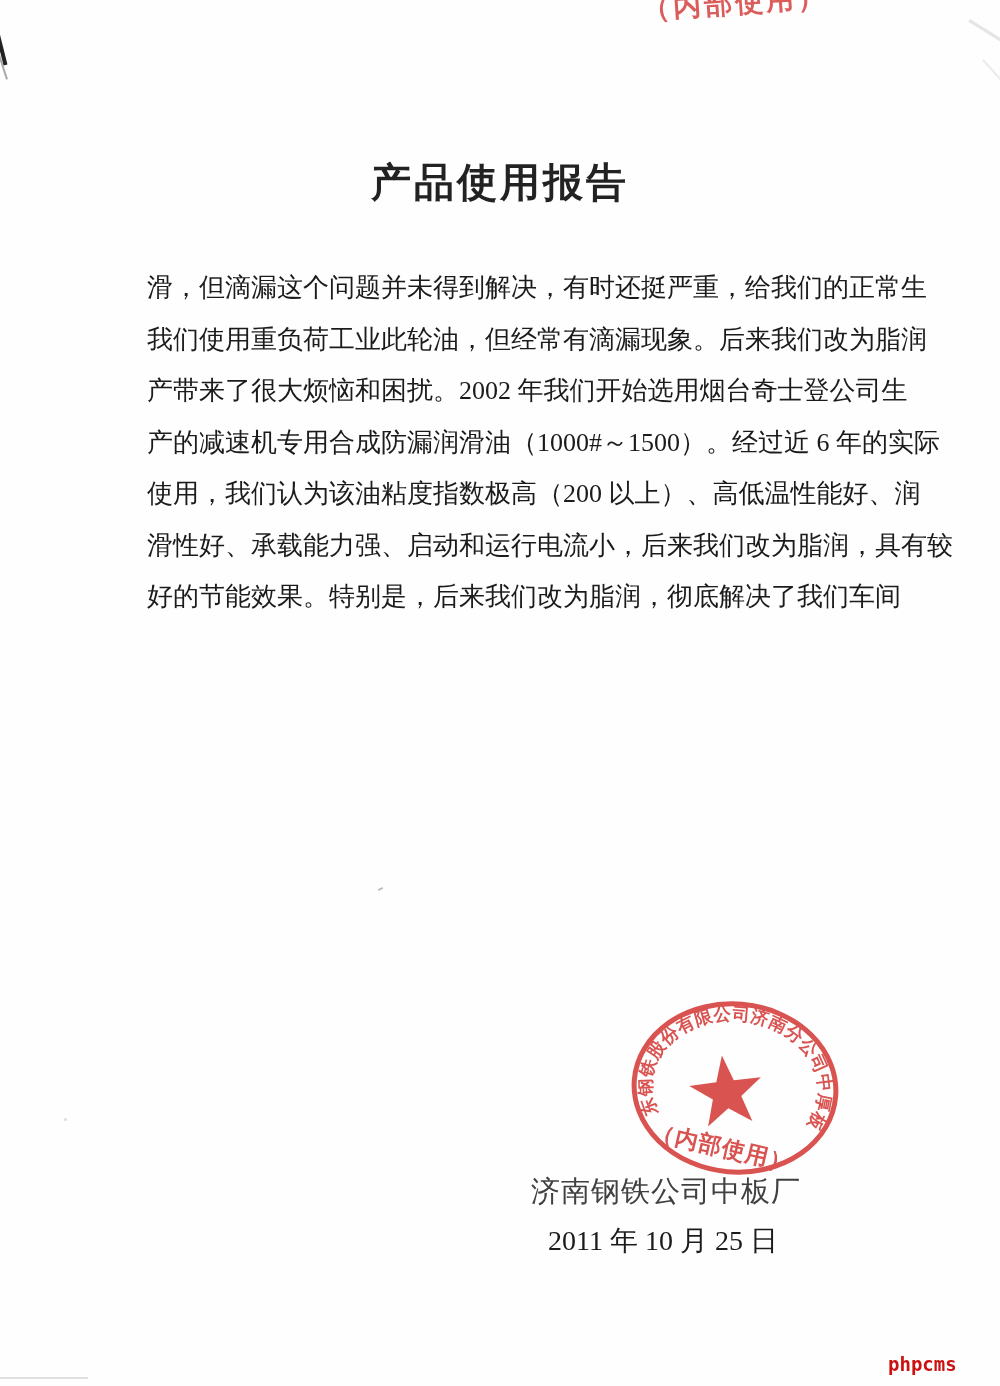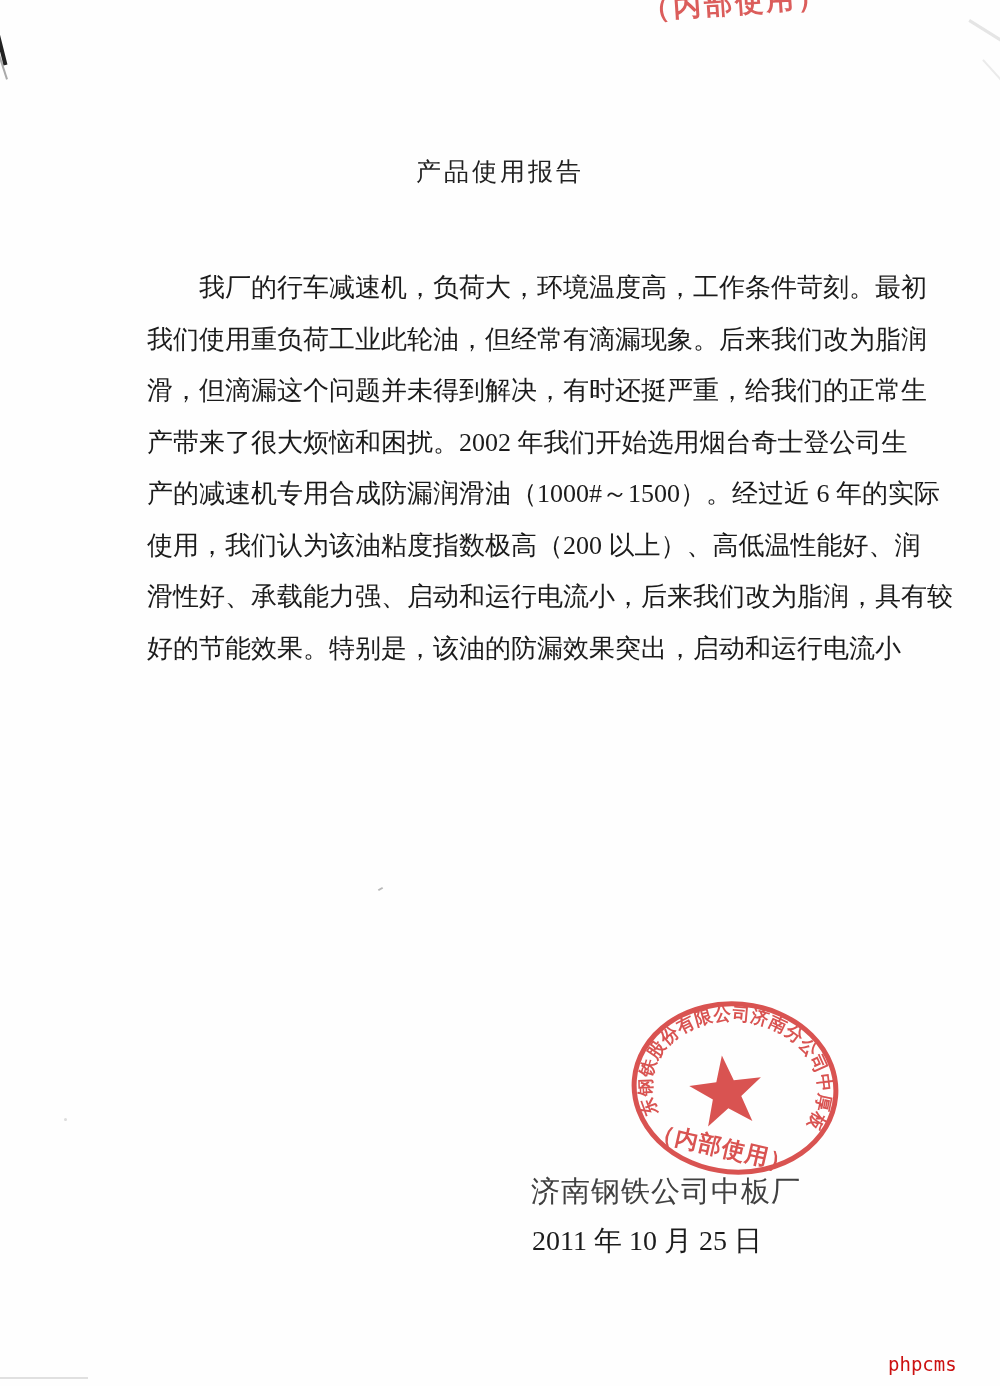--- a/index.html
+++ b/index.html
@@ -15,22 +15,22 @@
     overflow: hidden;
     font-family: "Liberation Serif", "DejaVu Serif", serif;
     color: #1c1c1c;
   }
   .doc-title {
     position: absolute;
     top: 155px;
     left: 0;
     width: 100%;
     text-align: center;
-    font-size: 25px;
-    font-weight: 400;
+    font-size: 40px;
+    font-weight: 700;
     letter-spacing: 3px;
     color: #222;
   }
   .body-text {
     position: absolute;
     top: 262px;
     left: 147px;
     width: 726px;
     font-size: 26px;
     color: #1b1b1b;
@@ -52,21 +52,21 @@
     position: absolute;
     top: 1172px;
     left: 531px;
     font-size: 29px;
     letter-spacing: 1px;
     color: #404040;
   }
   .doc-date {
     position: absolute;
     top: 1222px;
-    left: 532px;
+    left: 548px;
     font-size: 28px;
     color: #1b1b1b;
     text-align: center;
   }
   .stamp-svg {
     position: absolute;
     left: 626px;
     top: 996px;
     mix-blend-mode: multiply;
     opacity: 0.9;
@@ -81,21 +81,21 @@
     letter-spacing: 3px;
     transform: rotate(-4deg);
     opacity: 0.85;
     mix-blend-mode: multiply;
   }
   .watermark {
     position: absolute;
     top: 1353px;
     left: 888px;
     font-family: "DejaVu Sans Mono", monospace;
-    font-weight: normal;
+    font-weight: bold;
     font-size: 19px;
     letter-spacing: 0px;
     color: #cc1111;
   }
   
   .artifact { position: absolute; pointer-events: none; }
   .a-topleft {
     top: 4px; left: -4px; width: 4px; height: 62px;
     background: #222; transform: rotate(-14deg);
   }
@@ -127,28 +127,27 @@
 </head>
 <body>
 
 <div class="page">
 
   <div class="top-stamp-fragment">（内部使用）</div>
 
   <div class="doc-title">产品使用报告</div>
 
   <div class="body-text">
-    <div class="body-line first">我厂的行车减速机，负荷大，环境温度高，工作条件苛刻。最初</div>
+    <div class="body-line">滑，但滴漏这个问题并未得到解决，有时还挺严重，给我们的正常生</div>
     <div class="body-line">我们使用重负荷工业此轮油，但经常有滴漏现象。后来我们改为脂润</div>
-    <div class="body-line">滑，但滴漏这个问题并未得到解决，有时还挺严重，给我们的正常生</div>
     <div class="body-line">产带来了很大烦恼和困扰。2002 年我们开始选用烟台奇士登公司生</div>
     <div class="body-line">产的减速机专用合成防漏润滑油（1000#～1500）。经过近 6 年的实际</div>
     <div class="body-line">使用，我们认为该油粘度指数极高（200 以上）、高低温性能好、润</div>
     <div class="body-line">滑性好、承载能力强、启动和运行电流小，后来我们改为脂润，具有较</div>
-    <div class="body-line">好的节能效果。特别是，该油的防漏效果突出，启动和运行电流小</div>
+    <div class="body-line">好的节能效果。特别是，后来我们改为脂润，彻底解决了我们车间</div>
   </div>
 
   <div class="signature">济南钢铁公司中板厂</div>
 
   <div class="doc-date">2011 年 10 月 25 日</div>
 
   <svg class="stamp-svg" width="218" height="190" viewBox="0 0 218 190">
     <g transform="rotate(5 109 92)" fill="none">
       <ellipse cx="109" cy="92" rx="101" ry="84" stroke="#d6403e" stroke-width="5" fill="none"></ellipse>
       <path id="seal-arc" d="M 32.9 120.8 A 84 68 0 1 1 185.1 120.8" fill="none"></path>

